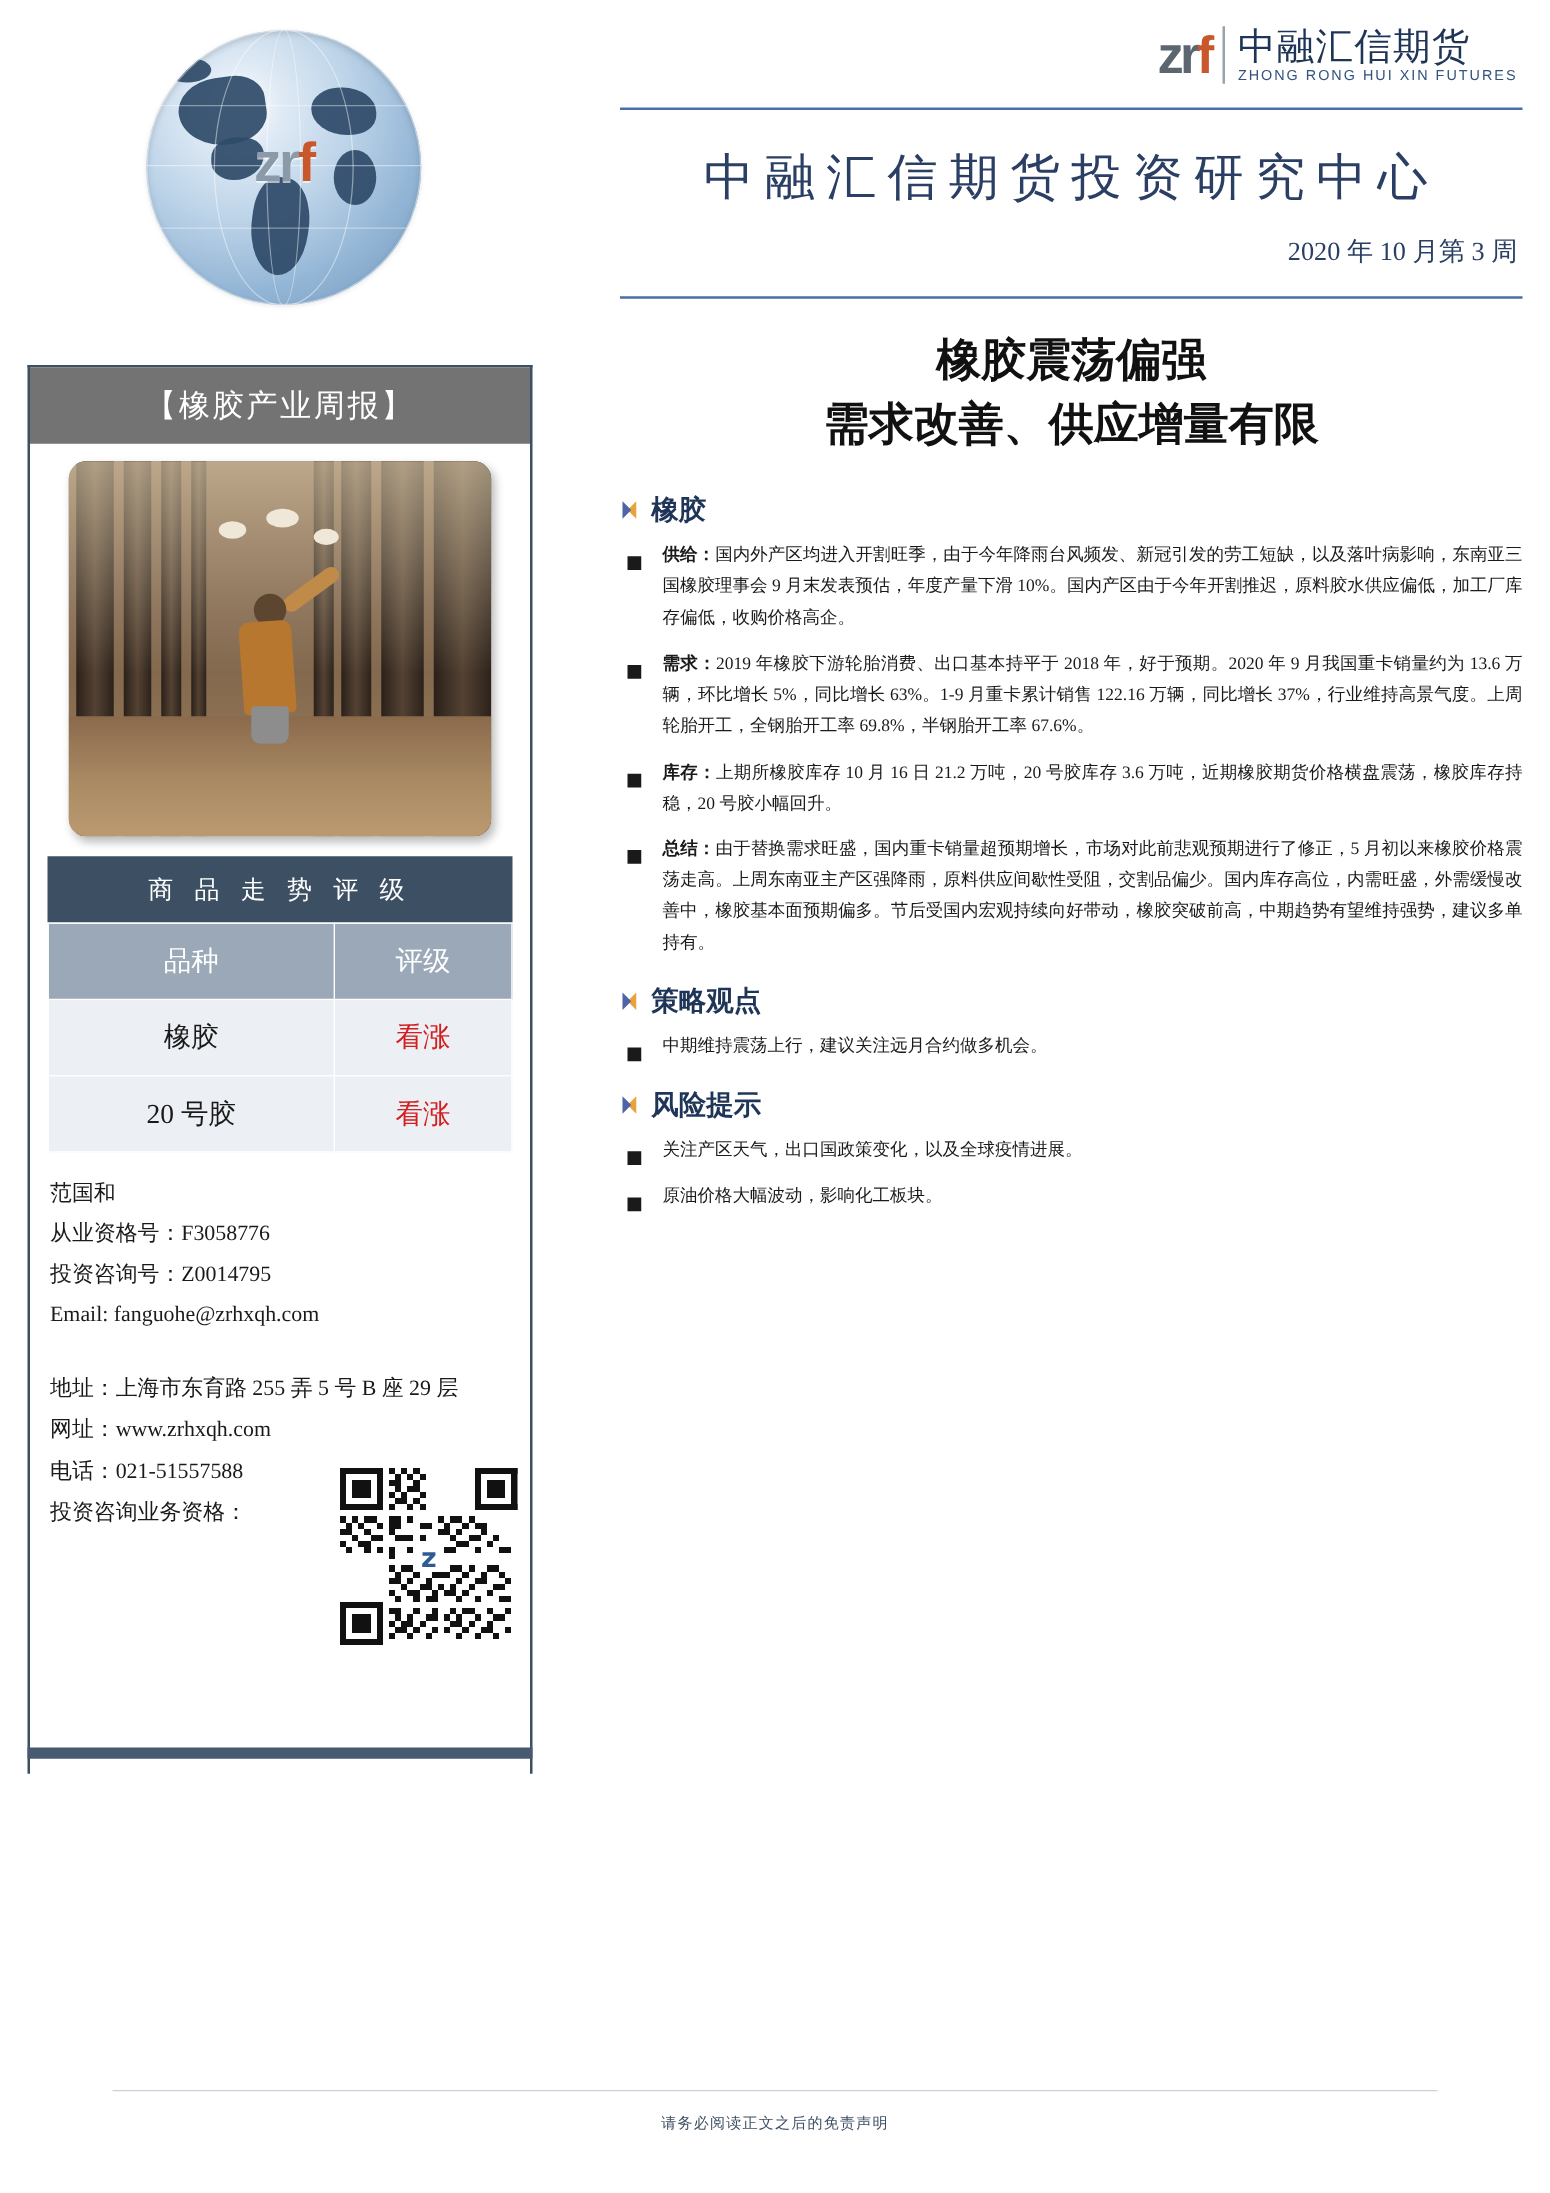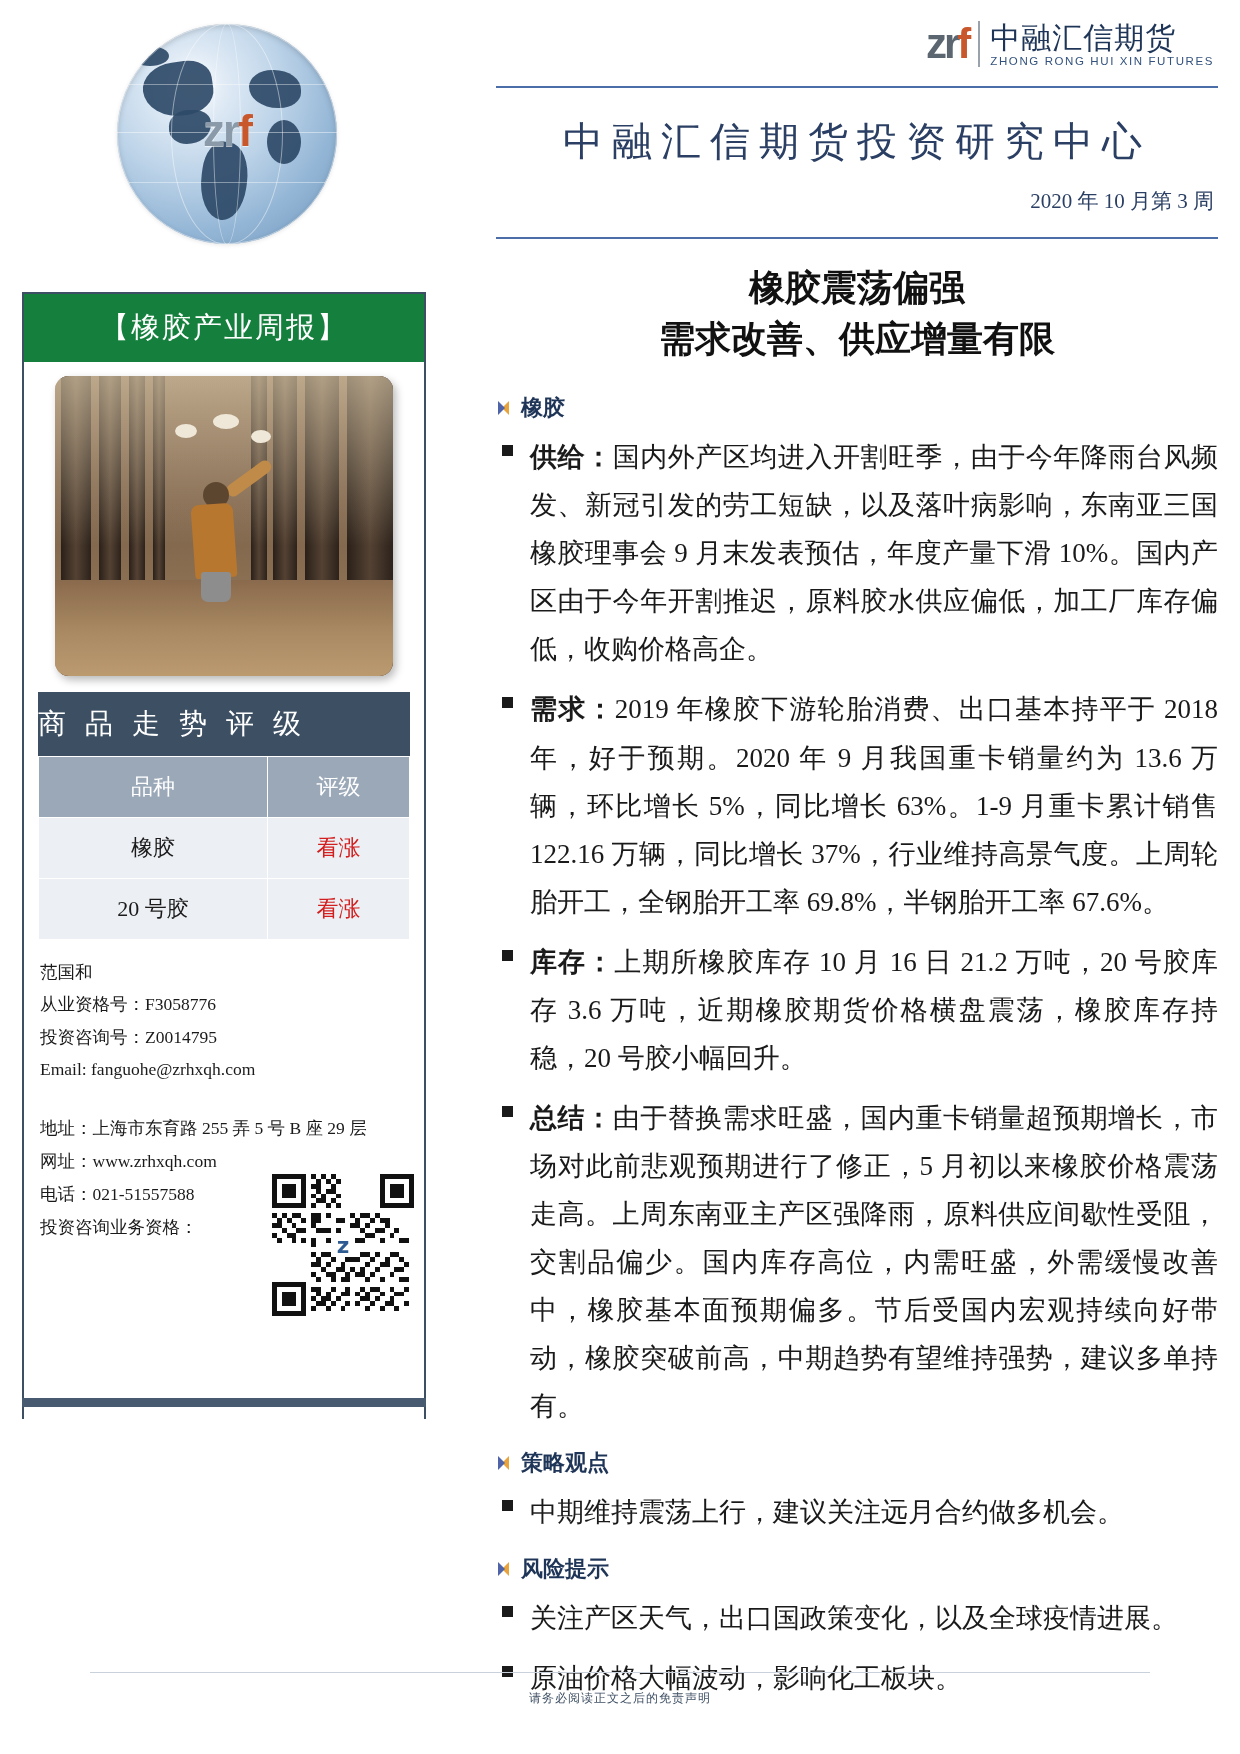--- a/index.html
+++ b/index.html
@@ -52,22 +52,22 @@
   .panel {
     position:absolute; left:22px; top:292px; width:400px;
     background:#ffffff;
     border-left:2px solid #3d4f63;
     border-right:2px solid #3d4f63;
     border-top:2px solid #3d4f63;
     border-bottom:none;
     height:1125px;
   }
   .panel-title {
-    background:#15803d; color:#ffffff;
-    text-align:center; font-size:29px; letter-spacing:2px;
+    background:#737373; color:#ffffff;
+    text-align:center; font-size:25px; letter-spacing:2px;
     padding:14px 0 14px 0; font-family:"Liberation Serif", serif;
   }
   .photo {
     width:338px; height:300px; margin:14px auto 0 auto;
     border-radius:14px; overflow:hidden; position:relative;
     box-shadow:3px 4px 8px rgba(0,0,0,.28);
     background:linear-gradient(180deg,#6d5540 0%,#7a6048 40%,#8a6f52 68%,#9b8260 100%);
   }
   .trunk { position:absolute; top:0; bottom:0; background:linear-gradient(90deg,#2a2019,#544233,#2c221b); }
   .ground { position:absolute; left:0; right:0; bottom:0; height:96px;
@@ -78,22 +78,22 @@
     background:#b8772f; border-radius:8px 8px 4px 4px; transform:rotate(-4deg); }
   .tapper-head { position:absolute; left:148px; top:106px; width:26px; height:26px;
     background:#5d4630; border-radius:50%; }
   .tapper-arm { position:absolute; left:168px; top:96px; width:52px; height:13px;
     background:#c08a48; border-radius:7px; transform:rotate(-36deg); }
   .bucket { position:absolute; left:146px; top:196px; width:30px; height:30px;
     background:#8d8d8d; border-radius:3px 3px 7px 7px; }
   .leaf { position:absolute; background:#efe7d8; border-radius:50%; }
 
   .rating-head {
-    background:#3d4f63; color:#ffffff; text-align:left;
-    font-size:28px; letter-spacing:6px; padding:13px 0;
+    background:#3d4f63; color:#ffffff; text-align:center;
+    font-size:20px; letter-spacing:6px; padding:13px 0;
     margin:16px 14px 0 14px;
   }
   table.rating { width:372px; margin:0 auto; border-collapse:collapse; }
   table.rating td, table.rating th {
     border:1px solid #ffffff; text-align:center; font-size:22px; padding:15px 0;
   }
   table.rating thead td { background:#9aa8b8; color:#ffffff; font-size:22px; }
   table.rating tbody td { background:#eceff3; }
   table.rating tbody td.up { color:#d21e1e; }
 
@@ -149,21 +149,21 @@
   .diamond:before, .diamond:after {
     content:""; position:absolute; width:0; height:0;
   }
   .diamond:before { border:7px solid transparent; border-right-color:#e8a33d; left:-1px; top:0; }
   .diamond:after  { border:7px solid transparent; border-left-color:#4f63a8; right:-1px; top:0; }
   .sec-title { font-size:22px; font-weight:bold; color:#1f3557; }
 
   ul.bullets { list-style:none; margin:0; padding:0; }
   ul.bullets > li {
     position:relative; padding-left:34px; margin:10px 0 12px 0;
-    font-size:27px; line-height:1.78; text-align:justify;
+    font-size:14px; line-height:1.78; text-align:justify;
   }
   ul.bullets > li:before {
     content:""; position:absolute; left:6px; top:12px;
     width:11px; height:11px; background:#1a1a1a;
   }
   .lbl { font-weight:bold; }
 
   .footer {
     position:absolute; left:0; right:0; top:1690px; text-align:center;
     font-size:12px; color:#3d4f63; letter-spacing:1px;

